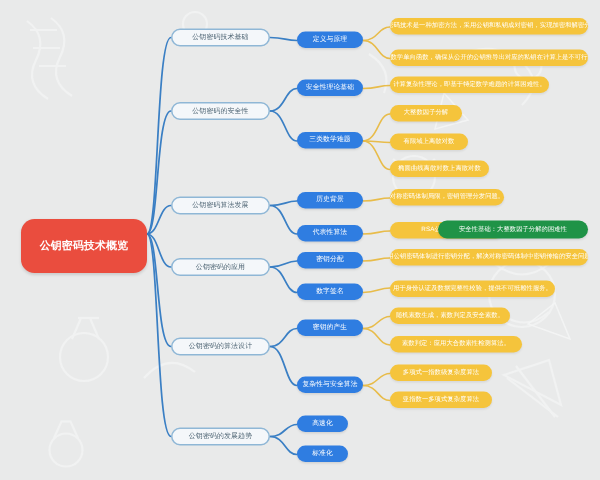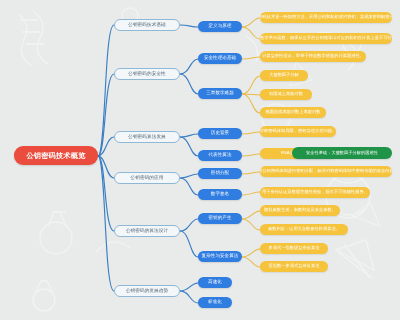--- a/index.html
+++ b/index.html
@@ -162,21 +162,21 @@
 
       <path d="M242 257 C252 257 252 249 260 249"></path>
       <path d="M242 257 C252 257 252 267 260 267"></path>
     </g>
 
     <g fill="none" stroke="#1f9347" stroke-width="1.05" stroke-linecap="round">
       <path d="M336 154 L348 154"></path>
     </g>
   </svg>
 
-  <div class="node n-root" style="left:14px;top:146px;width:84px;height:19px;">公钥密码技术概览</div>
+  <div class="node n-root" style="left:14px;top:146px;width:84px;height:36px;">公钥密码技术概览</div>
 
   <div class="node n-l1" style="left:114px;top:19px;width:66px;height:12px;">公钥密码技术基础</div>
   <div class="node n-l2" style="left:198px;top:21px;width:44px;height:11px;">定义与原理</div>
   <div class="node n-l3" style="left:260px;top:12px;width:132px;height:11px;">公钥密码技术是一种加密方法，采用公钥和私钥成对密钥，实现加密和解密分离。</div>
   <div class="node n-l3" style="left:260px;top:33px;width:132px;height:11px;">基于数学单向函数，确保从公开的公钥推导出对应的私钥在计算上是不可行的。</div>
 
   <div class="node n-l1" style="left:114px;top:68px;width:66px;height:12px;">公钥密码的安全性</div>
   <div class="node n-l2" style="left:198px;top:53px;width:44px;height:11px;">安全性理论基础</div>
   <div class="node n-l3" style="left:260px;top:51px;width:106px;height:11px;">计算复杂性理论，即基于特定数学难题的计算困难性。</div>
 

